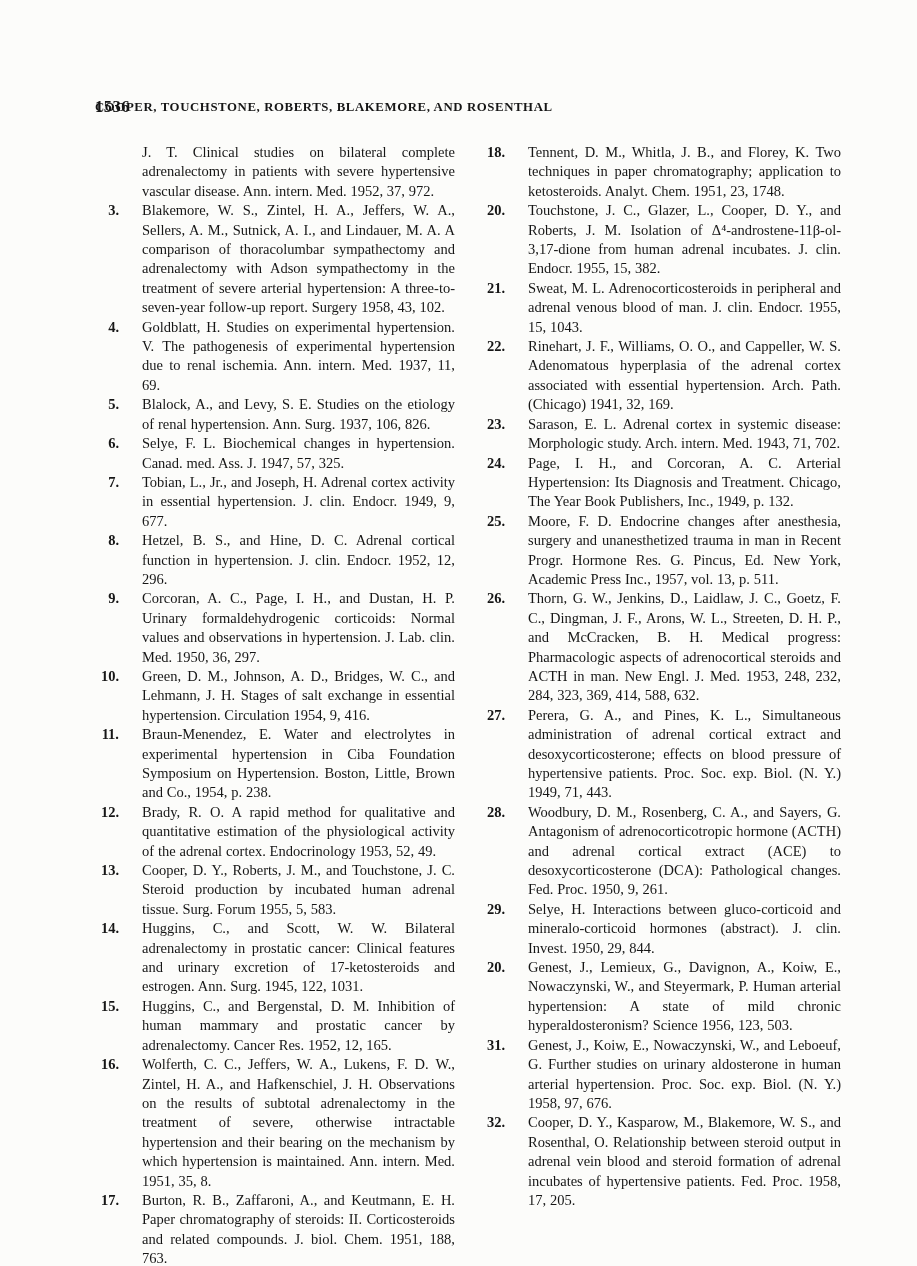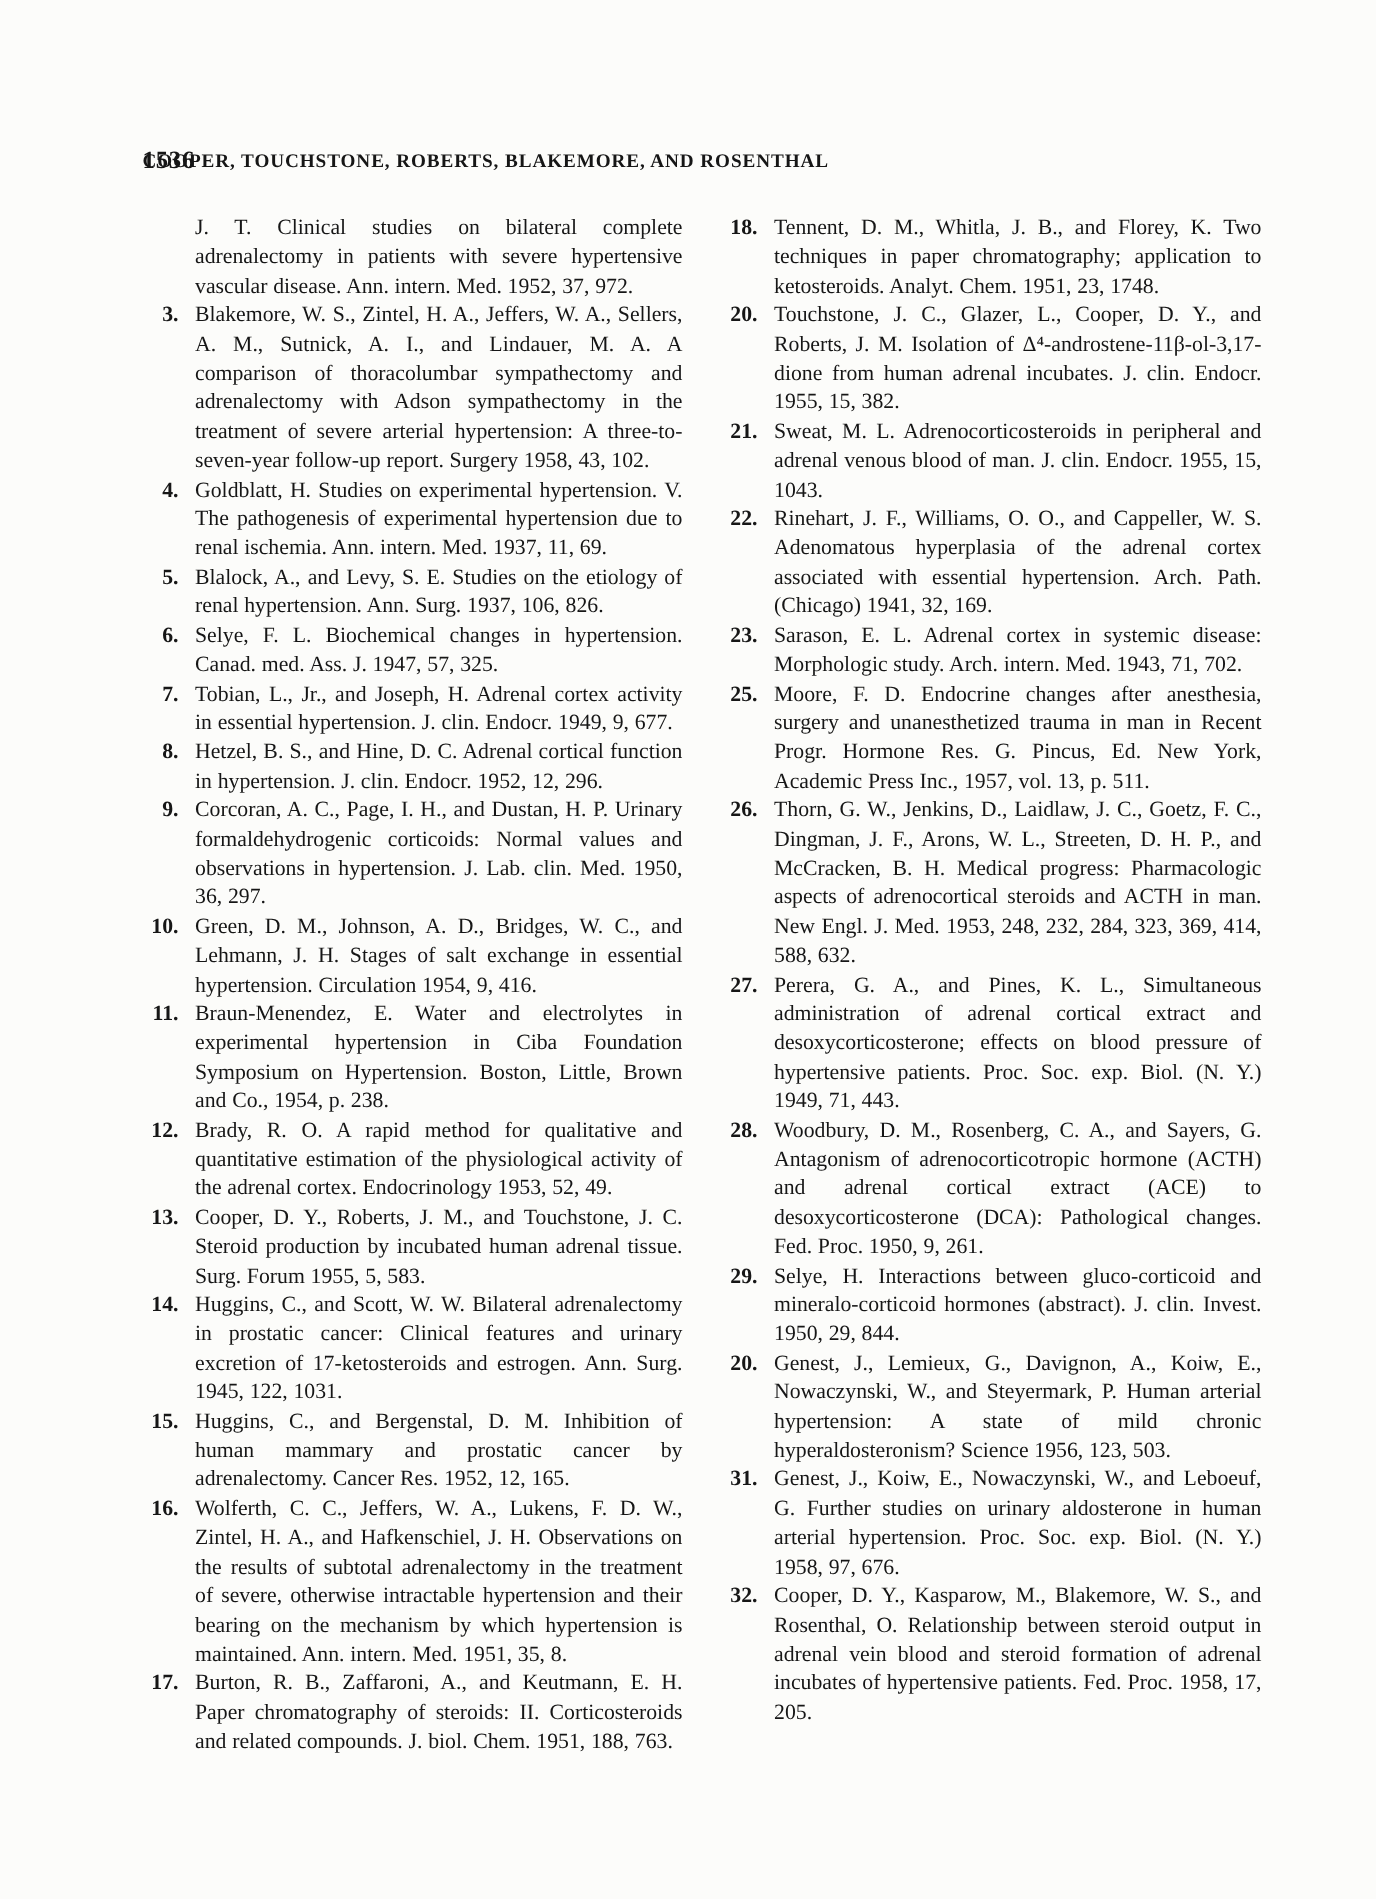--- a/index.html
+++ b/index.html
@@ -55,21 +55,21 @@
   }
   .ref-num {
     flex: 0 0 24px;
     width: 24px;
     text-align: right;
     padding-right: 0;
     font-weight: bold;
   }
   .ref-text {
     flex: 1 1 auto;
-    margin-left: 11px;
+    margin-left: 23px;
     text-align: justify;
     word-spacing: 0.2px;
   }
 </style>
 </head>
 <body>
 
 <div class="page">
   <div class="header">
     <span class="page-number">1536</span>
@@ -157,20 +157,24 @@
         </div>
         <div class="ref">
           <span class="ref-num">22.</span>
           <div class="ref-text">Rinehart, J. F., Williams, O. O., and Cappeller, W. S. Adenomatous hyperplasia of the adrenal cortex associated with essential hypertension. Arch. Path. (Chicago) 1941, 32, 169.</div>
         </div>
         <div class="ref">
           <span class="ref-num">23.</span>
           <div class="ref-text">Sarason, E. L. Adrenal cortex in systemic disease: Morphologic study. Arch. intern. Med. 1943, 71, 702.</div>
         </div>
         <div class="ref">
+          <span class="ref-num">24.</span>
+          <div class="ref-text">Page, I. H., and Corcoran, A. C. Arterial Hypertension: Its Diagnosis and Treatment. Chicago, The Year Book Publishers, Inc., 1949, p. 132.</div>
+        </div>
+        <div class="ref">
           <span class="ref-num">25.</span>
           <div class="ref-text">Moore, F. D. Endocrine changes after anesthesia, surgery and unanesthetized trauma in man in Recent Progr. Hormone Res. G. Pincus, Ed. New York, Academic Press Inc., 1957, vol. 13, p. 511.</div>
         </div>
         <div class="ref">
           <span class="ref-num">26.</span>
           <div class="ref-text">Thorn, G. W., Jenkins, D., Laidlaw, J. C., Goetz, F. C., Dingman, J. F., Arons, W. L., Streeten, D. H. P., and McCracken, B. H. Medical progress: Pharmacologic aspects of adrenocortical steroids and ACTH in man. New Engl. J. Med. 1953, 248, 232, 284, 323, 369, 414, 588, 632.</div>
         </div>
         <div class="ref">
           <span class="ref-num">27.</span>
           <div class="ref-text">Perera, G. A., and Pines, K. L., Simultaneous administration of adrenal cortical extract and desoxycorticosterone; effects on blood pressure of hypertensive patients. Proc. Soc. exp. Biol. (N. Y.) 1949, 71, 443.</div>

